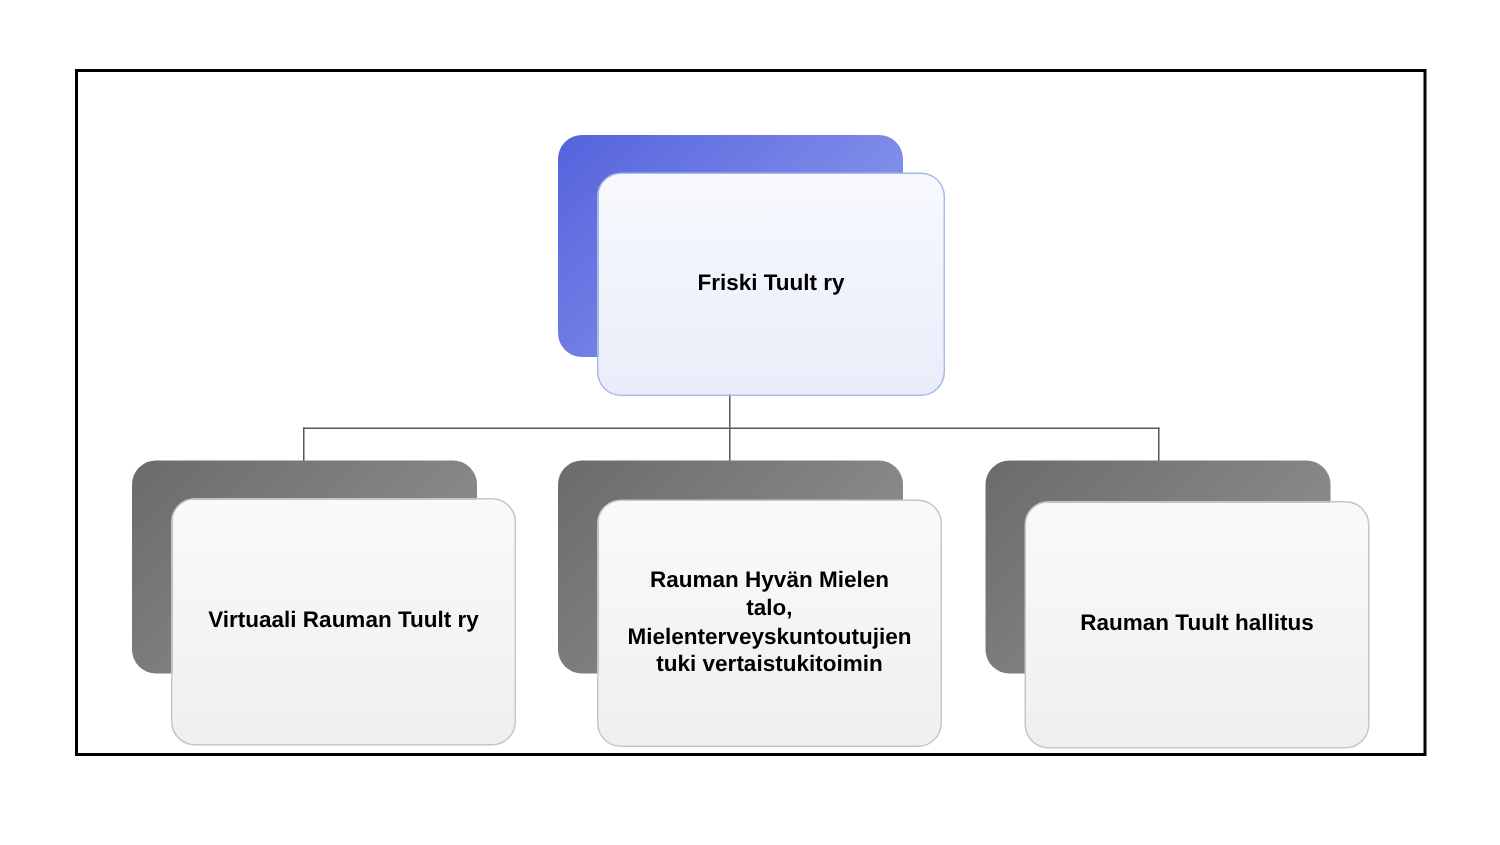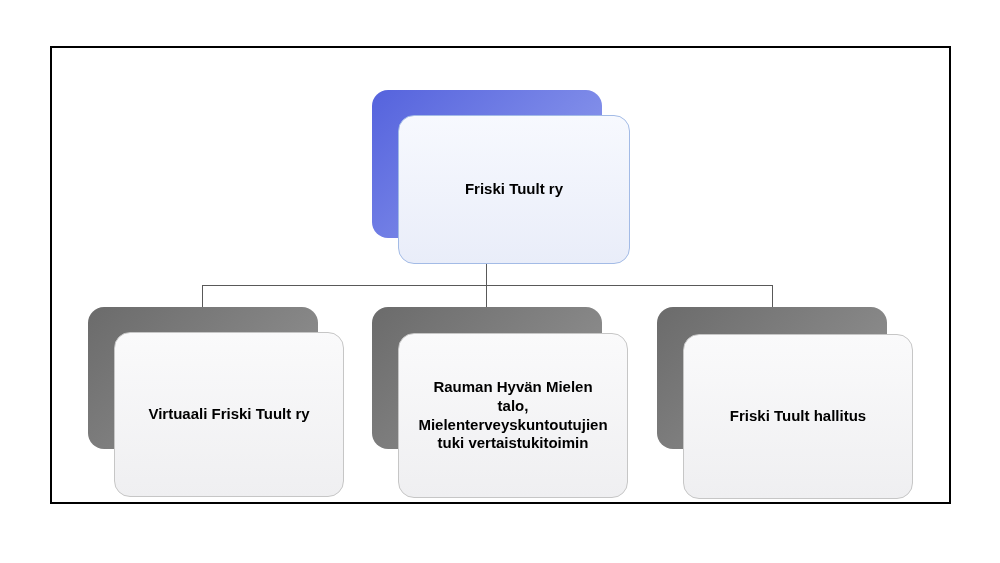--- a/index.html
+++ b/index.html
@@ -91,30 +91,30 @@
     <div class="connector" style="left:434px; top:237px; width:1px; height:50px;"></div>
     <div class="connector" style="left:720px; top:237px; width:1px; height:52px;"></div>
 
     <div class="shadow root-shadow" style="left:320px; top:42px;"></div>
     <div class="face root-face" style="left:346px; top:67px;">
       <span class="label">Friski Tuult ry</span>
     </div>
 
     <div class="shadow child-shadow" style="left:36px; top:259px;"></div>
     <div class="face child-face" style="left:62px; top:284px;">
-      <span class="label">Virtuaali Friski Tuult ry</span>
+      <span class="label">Virtuaali Rauman Tuult ry</span>
     </div>
 
     <div class="shadow child-shadow" style="left:320px; top:259px;"></div>
     <div class="face child-face" style="left:346px; top:285px;">
       <span class="label">Rauman Hyvän Mielen
 talo,
 Mielenterveyskuntoutujien
 tuki vertaistukitoimin</span>
     </div>
 
     <div class="shadow child-shadow" style="left:605px; top:259px;"></div>
     <div class="face child-face" style="left:631px; top:286px;">
-      <span class="label">Friski Tuult hallitus</span>
+      <span class="label">Rauman Tuult hallitus</span>
     </div>
 
   </div>
 </div>
 
 </body></html>

